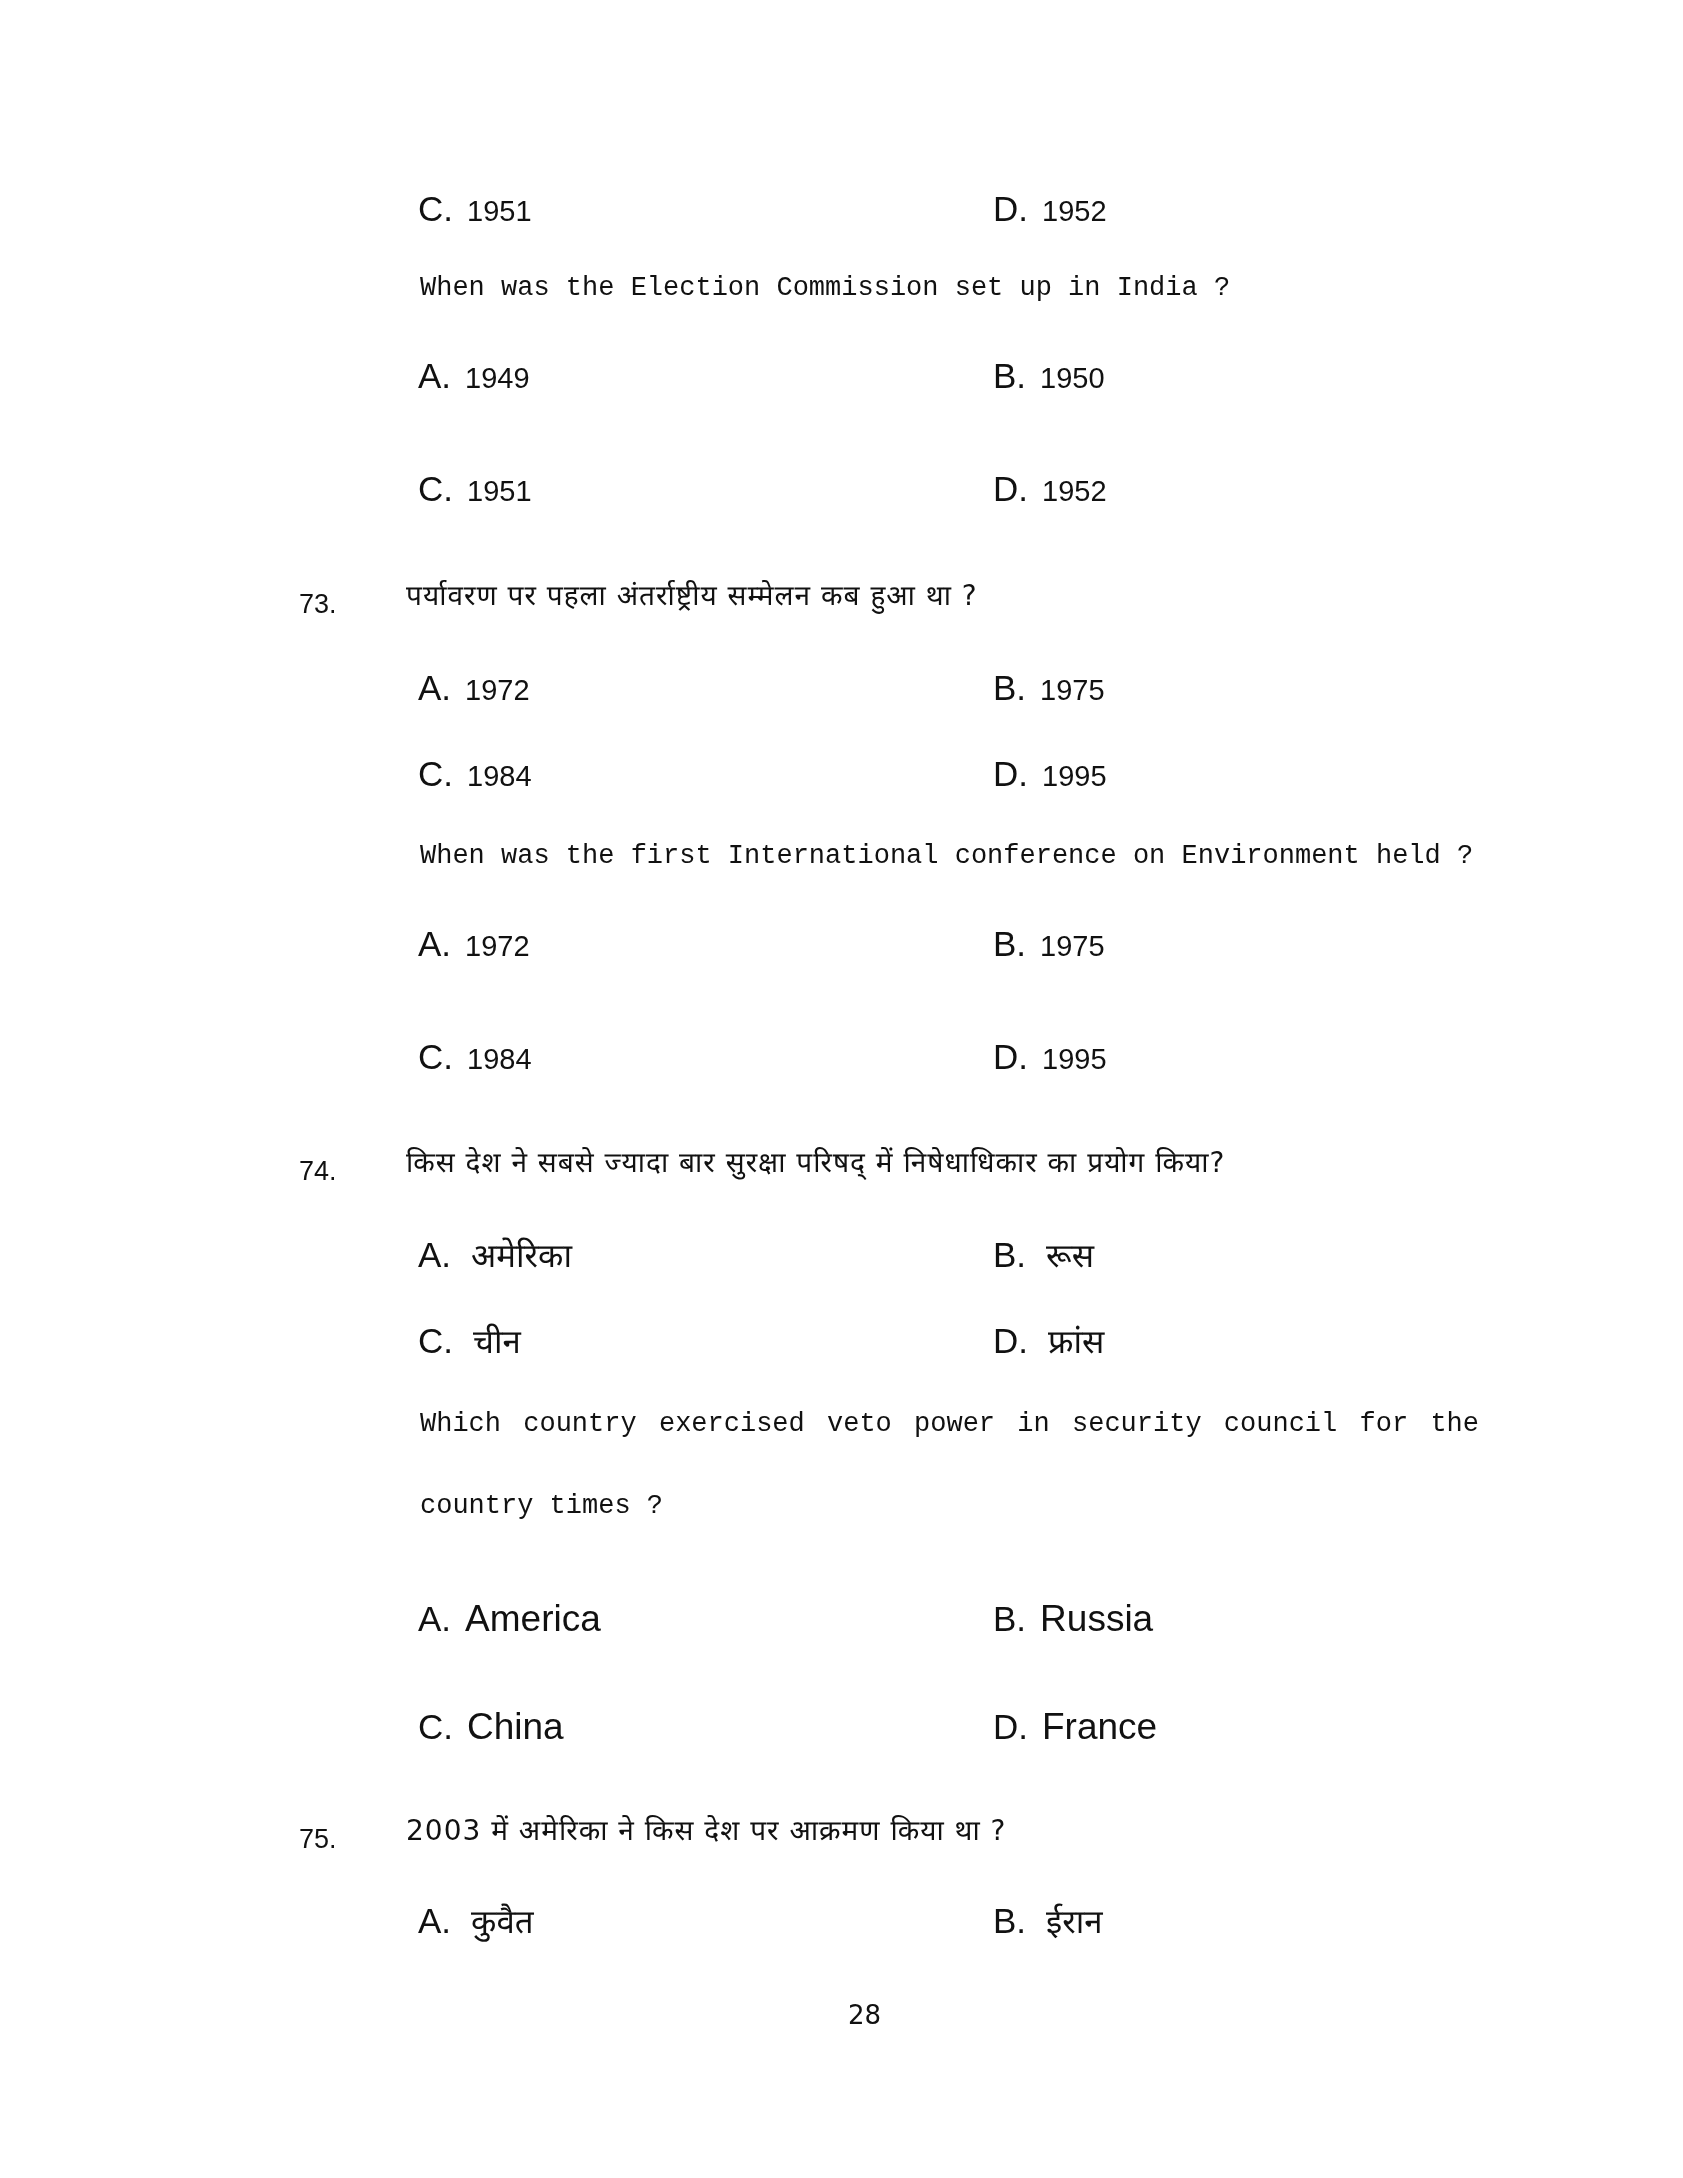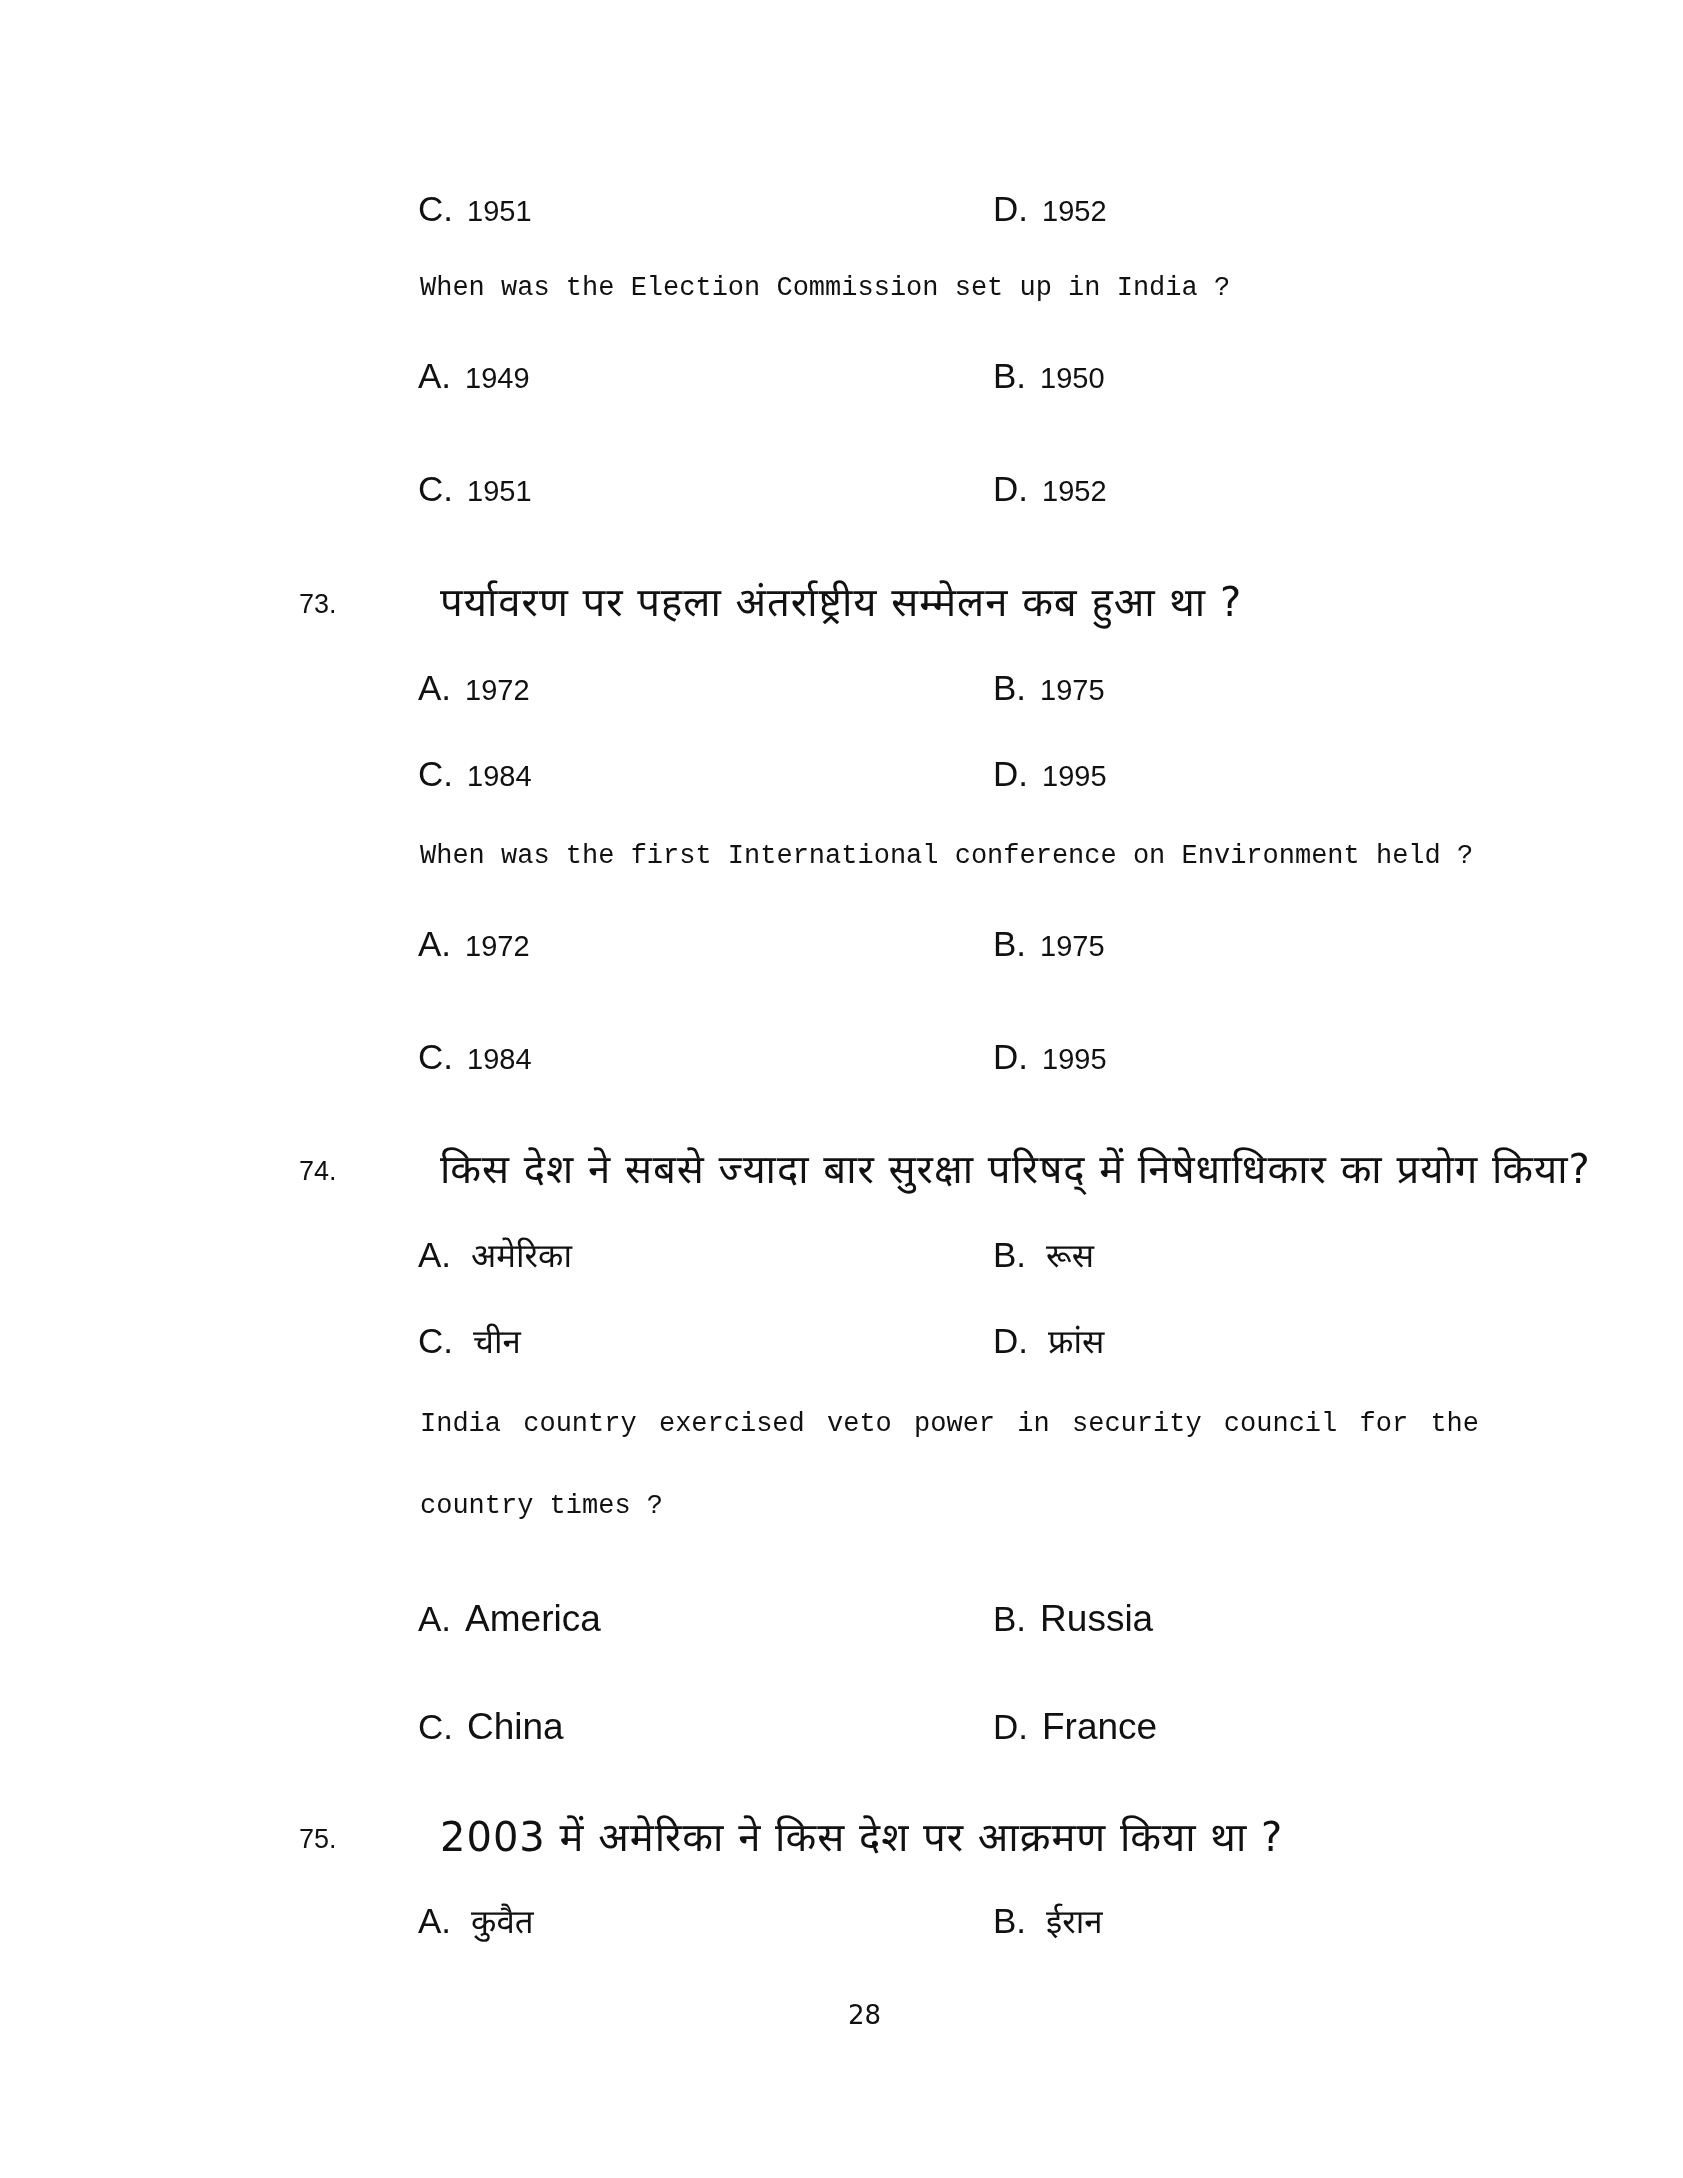--- a/index.html
+++ b/index.html
@@ -9,21 +9,21 @@
   .qnum { position:absolute; left:299px; font-size:27px; }
   .opt { position:absolute; font-size:35px; }
   .opt .lbl { font-size:35px; }
   .opt .val { font-size:29px; margin-left:14px; }
   .opt.big .val { font-size:37px; }
   .opt.hi .val { font-size:33px; font-family:"DejaVu Sans", sans-serif; margin-left:20px; }
   .colA { left:418px; }
   .colB { left:993px; }
   .q-en { position:absolute; left:420px; font-size:27px;font-family:Liberation Mono, monospace; }
   .q-en.just { width:1059px; text-align:justify; text-align-last:justify; white-space:normal; }
-  .q-hi { position:absolute; left:440px; font-size:40px; font-family:"DejaVu Sans", sans-serif; letter-spacing:1px; }
+  .q-hi { position:absolute; left:406px; font-size:28px; font-family:"DejaVu Sans", sans-serif; letter-spacing:1px; }
   .pagenum { position:absolute; left:0; width:1729px; text-align:center; font-size:26px; font-family:"DejaVu Sans", sans-serif; }
 </style>
 </head>
 <body>
 
 <div class="line opt colA" style="top:191px">
   <span class="lbl">C.</span><span class="val">1951</span>
 </div>
 <div class="line opt colB" style="top:191px">
   <span class="lbl">D.</span><span class="val">1952</span>
@@ -80,21 +80,21 @@
 <div class="line opt hi colB" style="top:1237px">
   <span class="lbl">B.</span><span class="val">रूस</span>
 </div>
 <div class="line opt hi colA" style="top:1323px">
   <span class="lbl">C.</span><span class="val">चीन</span>
 </div>
 <div class="line opt hi colB" style="top:1323px">
   <span class="lbl">D.</span><span class="val">फ्रांस</span>
 </div>
 
-<div class="line q-en just" style="top:1411px">India country exercised veto power in security council for the</div>
+<div class="line q-en just" style="top:1411px">Which country exercised veto power in security council for the</div>
 <div class="line q-en" style="top:1493px">country times ?</div>
 <div class="line opt big colA" style="top:1600px">
   <span class="lbl">A.</span><span class="val">America</span>
 </div>
 <div class="line opt big colB" style="top:1600px">
   <span class="lbl">B.</span><span class="val">Russia</span>
 </div>
 <div class="line opt big colA" style="top:1708px">
   <span class="lbl">C.</span><span class="val">China</span>
 </div>

